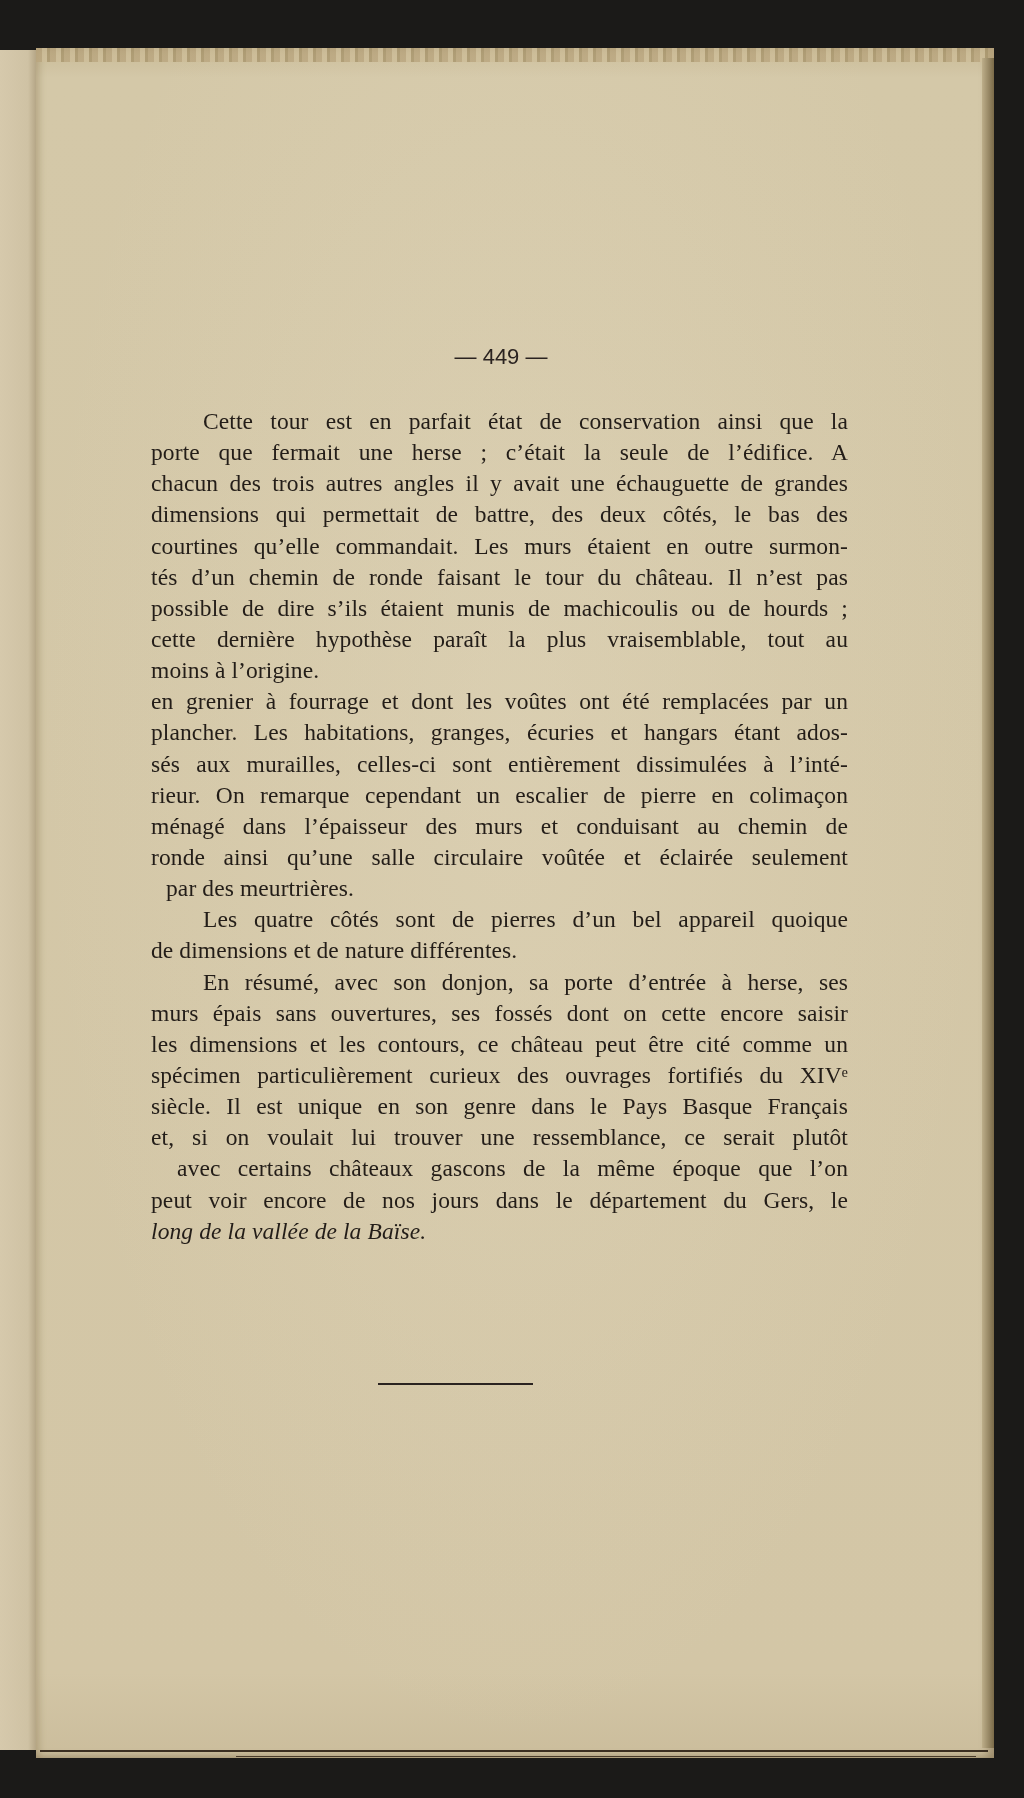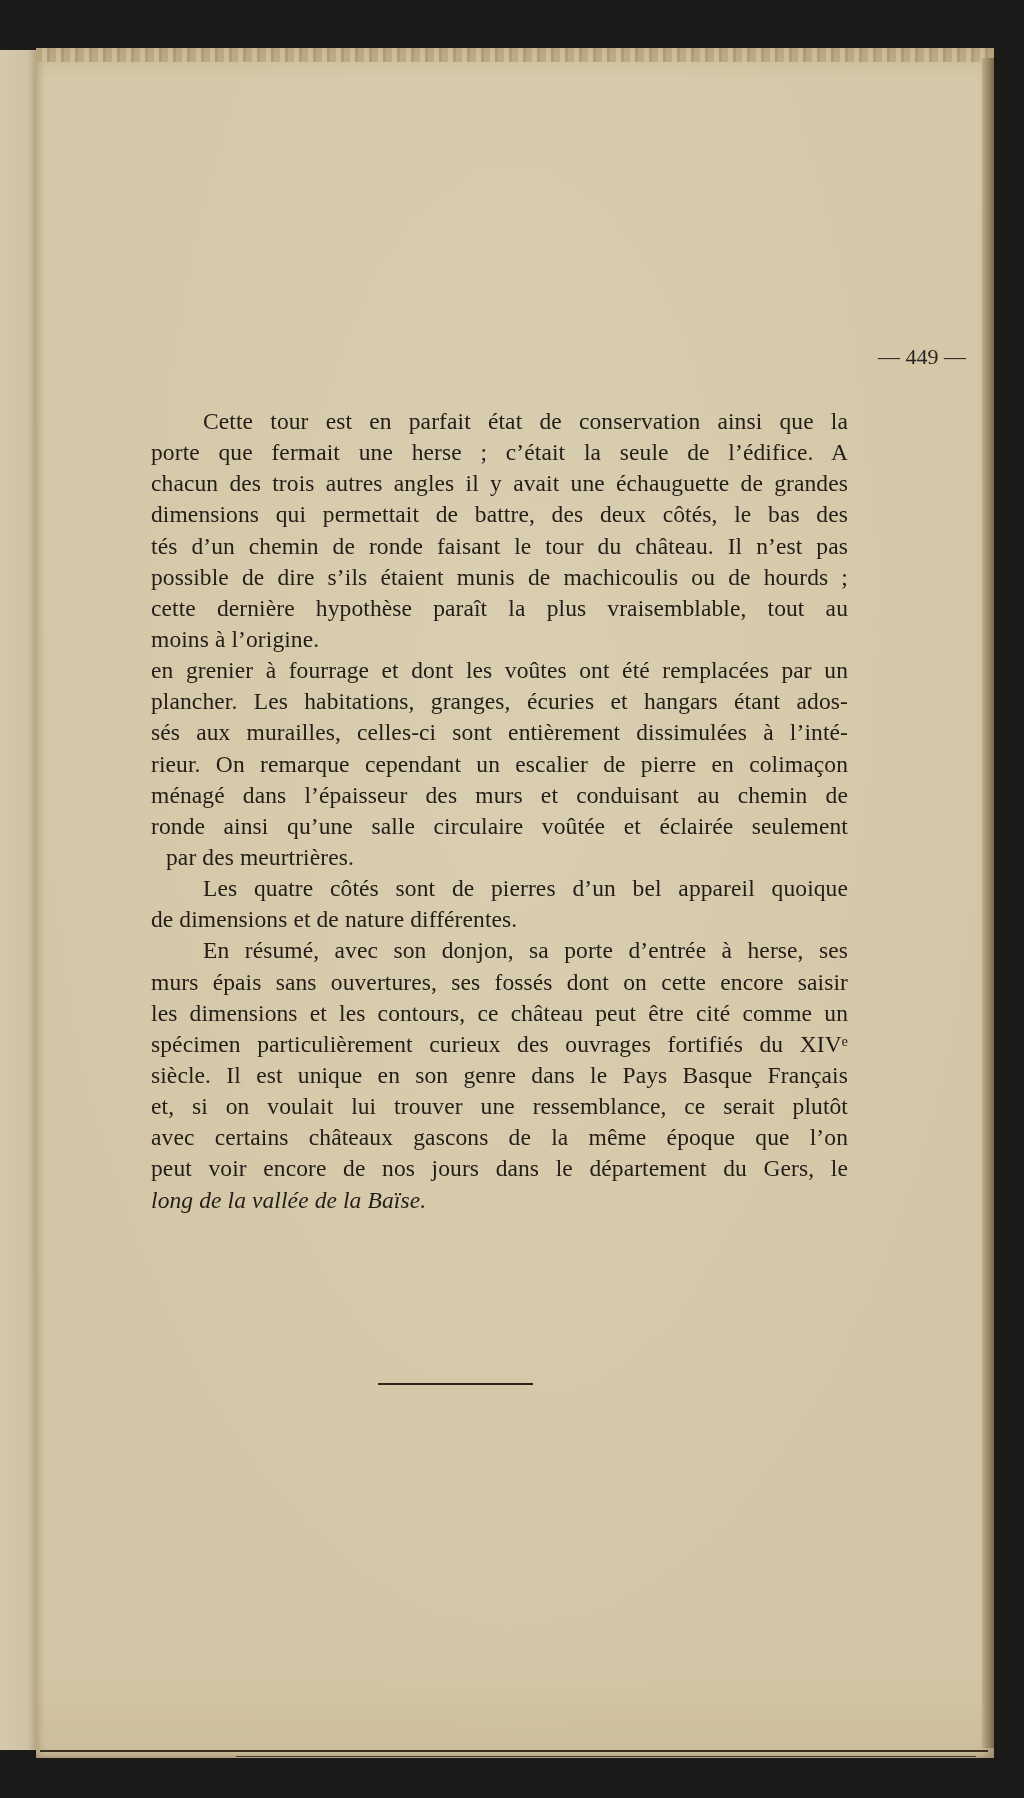--- a/index.html
+++ b/index.html
@@ -31,22 +31,22 @@
   .page-bottom-edge {
     position: absolute; left: 4px; bottom: 6px; width: 948px; height: 2px;
     background: #3a2e20;
   }
   .page-bottom-edge2 {
     position: absolute; left: 200px; bottom: 1px; width: 740px; height: 1px;
     background: #4a3c2a;
   }
   .page-number {
     position: absolute; left: 0; width: 930px; top: 296px;
-    text-align: right;
-    font-family: Liberation Serif, serif;
+    text-align: center;
+    font-family: Liberation Sans, sans-serif;
     font-size: 22px; color: #2a2320;
   }
   .text-block {
     position: absolute; left: 115px; top: 358px; width: 697px;
     font-family: "Liberation Serif", "DejaVu Serif", serif;
     font-size: 23.5px; color: #231d18;
     letter-spacing: 0.1px;
   }
   .line {
     display: block; height: 31.15px; line-height: 31.15px;
@@ -72,20 +72,21 @@
 
   <div class="page-number">— 449 —</div>
 
   <div class="text-block">
 
     <div class="paragraph">
       <span class="line indent" style="white-space: normal;">Cette tour est en parfait état de conservation ainsi que la</span>
       <span class="line" style="white-space: normal;">porte que fermait une herse ; c’était la seule de l’édifice. A</span>
       <span class="line" style="white-space: normal;">chacun des trois autres angles il y avait une échauguette de grandes</span>
       <span class="line" style="white-space: normal;">dimensions qui permettait de battre, des deux côtés, le bas des</span>
+      <span class="line" style="white-space: normal;">courtines qu’elle commandait. Les murs étaient en outre surmon-</span>
       <span class="line" style="white-space: normal;">tés d’un chemin de ronde faisant le tour du château. Il n’est pas</span>
       <span class="line" style="white-space: normal;">possible de dire s’ils étaient munis de machicoulis ou de hourds ;</span>
       <span class="line" style="white-space: normal;">cette dernière hypothèse paraît la plus vraisemblable, tout au</span>
       <span class="line last" style="white-space: normal;">moins à l’origine.</span>
     </div>
 
     <div class="paragraph">
       <span class="line" style="white-space: normal;">en grenier à fourrage et dont les voûtes ont été remplacées par un</span>
       <span class="line" style="white-space: normal;">plancher. Les habitations, granges, écuries et hangars étant ados-</span>
       <span class="line" style="white-space: normal;">sés aux murailles, celles-ci sont entièrement dissimulées à l’inté-</span>
@@ -100,20 +101,20 @@
       <span class="line last" style="white-space: normal;">de dimensions et de nature différentes.</span>
     </div>
 
     <div class="paragraph">
       <span class="line indent" style="white-space: normal;">En résumé, avec son donjon, sa porte d’entrée à herse, ses</span>
       <span class="line" style="white-space: normal;">murs épais sans ouvertures, ses fossés dont on cette encore saisir</span>
       <span class="line" style="white-space: normal;">les dimensions et les contours, ce château peut être cité comme un</span>
       <span class="line" style="white-space: normal;">spécimen particulièrement curieux des ouvrages fortifiés du XIVᵉ</span>
       <span class="line" style="white-space: normal;">siècle. Il est unique en son genre dans le Pays Basque Français</span>
       <span class="line" style="white-space: normal;">et, si on voulait lui trouver une ressemblance, ce serait plutôt</span>
-      <span class="line" style="white-space: normal;">avec certains châteaux gascons de la même époque que l’on</span>
+      <span class="line" style="white-space: normal; margin-left: 26px;">avec certains châteaux gascons de la même époque que l’on</span>
       <span class="line" style="white-space: normal;">peut voir encore de nos jours dans le département du Gers, le</span>
       <span class="line last" style="white-space: normal; font-style: italic;">long de la vallée de la Baïse.</span>
     </div>
   </div>
 
   <div class="separator"></div>
 </div>
 
 </body></html>

